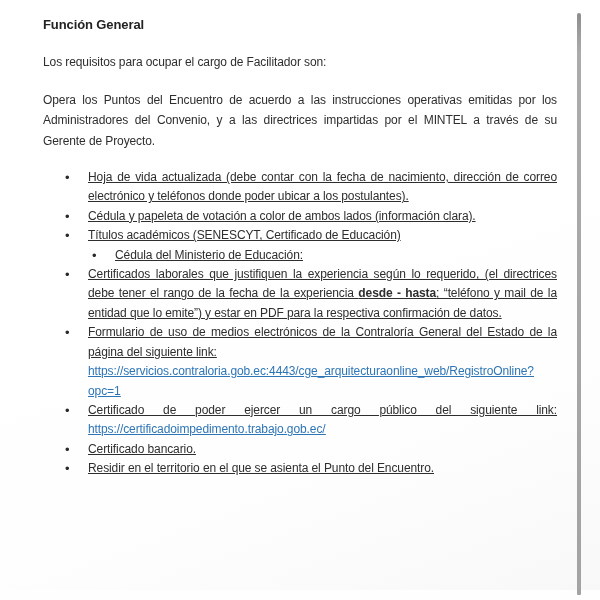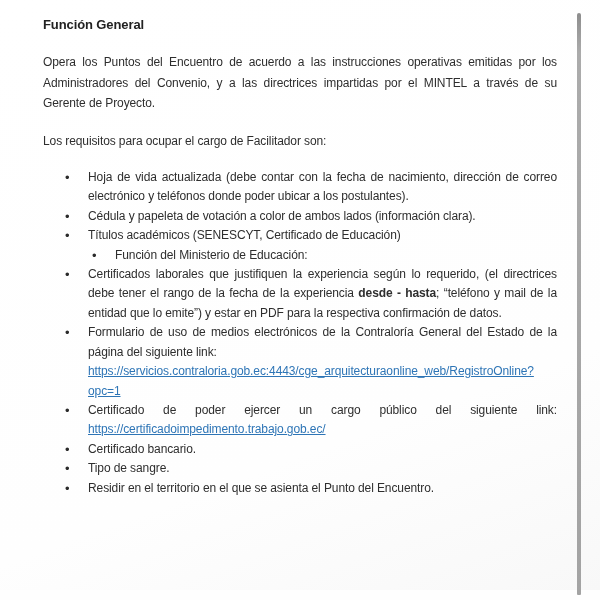--- a/index.html
+++ b/index.html
@@ -38,20 +38,21 @@
     font-size: 12px;
     line-height: 20.4px;
     letter-spacing: -0.1px;
     margin: 0 0 17px 0;
     text-align: justify;
   }
   ul.req-list {
     list-style: none;
     margin: 17px 0 0 0;
     padding: 0;
+    text-decoration: underline;
   }
   ul.req-list li {
     position: relative;
     font-size: 12px;
     line-height: 19.4px;
     letter-spacing: -0.1px;
     text-align: justify;
     overflow-wrap: break-word;
     margin: 0;
   }
@@ -86,29 +87,28 @@
     background: linear-gradient(to bottom, #8d8d8d 0px, #ababab 40px, var(--line-color) 100%);
     border-radius: 2px 2px 1px 1px;
   }
 </style>
 </head>
 <body>
 
 <div class="page">
   <div class="doc">
     <h1 class="doc-title">Función General</h1>
+    <p class="para">Los requisitos para ocupar el cargo de Facilitador son:</p>
     <p class="para">Opera los Puntos del Encuentro de acuerdo a las instrucciones operativas emitidas por los Administradores del Convenio, y a las directrices impartidas por el MINTEL a través de su Gerente de Proyecto.</p>
-    <p class="para">Los requisitos para ocupar el cargo de Facilitador son:</p>
     <ul class="req-list" id="req-list">
         <li class="lvl1"><span>Hoja de vida actualizada (debe contar con la fecha de nacimiento, dirección de correo electrónico y teléfonos donde poder ubicar a los postulantes).</span></li>
         <li class="lvl1"><span>Cédula y papeleta de votación a color de ambos lados (información clara).</span></li>
         <li class="lvl1"><span>Títulos académicos (SENESCYT, Certificado de Educación)</span></li>
-        <li class="lvl2"><span>Función del Ministerio de Educación:</span><br></li>
+        <li class="lvl2"><span>Cédula del Ministerio de Educación:</span><br></li>
         <li class="lvl1"><span>Certificados laborales que justifiquen la experiencia según lo requerido, (el directrices debe tener el rango de la fecha de la experiencia </span><span class="b">desde - hasta</span><span>; “teléfono y mail de la entidad que lo emite”) y estar en PDF para la respectiva confirmación de datos.</span></li>
         <li class="lvl1"><span>Formulario de uso de medios electrónicos de la Contraloría General del Estado de la página del siguiente link:</span><br><a class="doc-link" href="#">https://servicios.contraloria.gob.ec:4443/cge_arquitecturaonline_web/RegistroOnline?opc=1</a></li>
         <li class="lvl1"><span>Certificado de poder ejercer un cargo público del siguiente link: </span><a class="doc-link" href="#">https://certificadoimpedimento.trabajo.gob.ec/</a></li>
         <li class="lvl1"><span>Certificado bancario.</span></li>
-        <li class="lvl1"><span>Tipo de sangre.</span></li>
         <li class="lvl1"><span>Residir en el territorio en el que se asienta el Punto del Encuentro.</span></li>
       </ul>
   </div>
   <div class="vline"></div>
 </div>
 
 </body></html>

